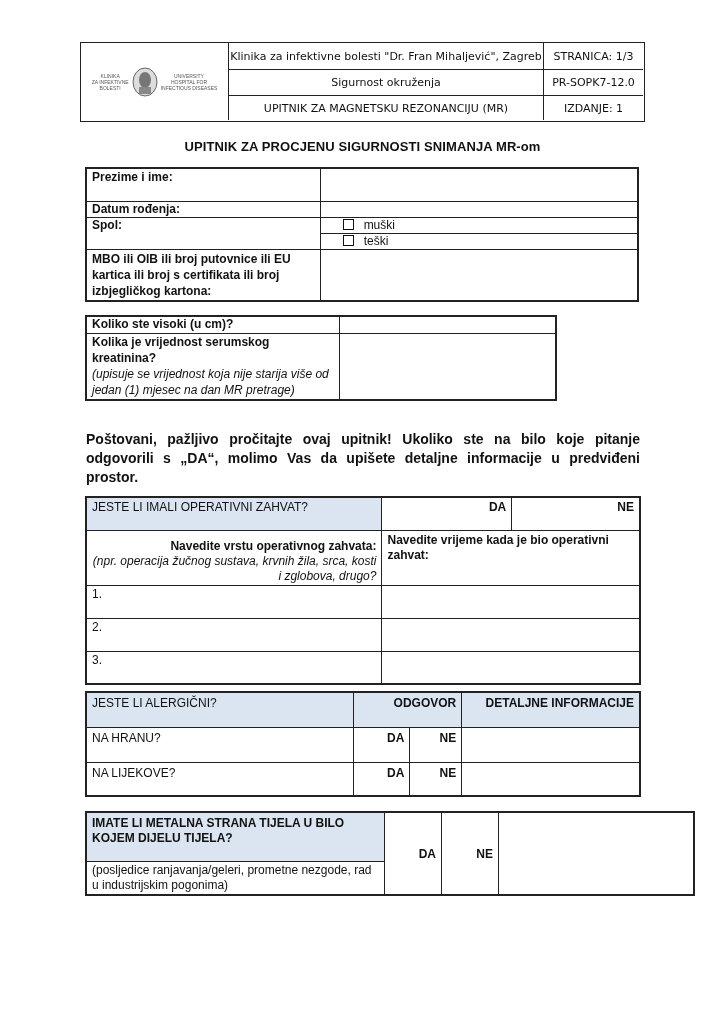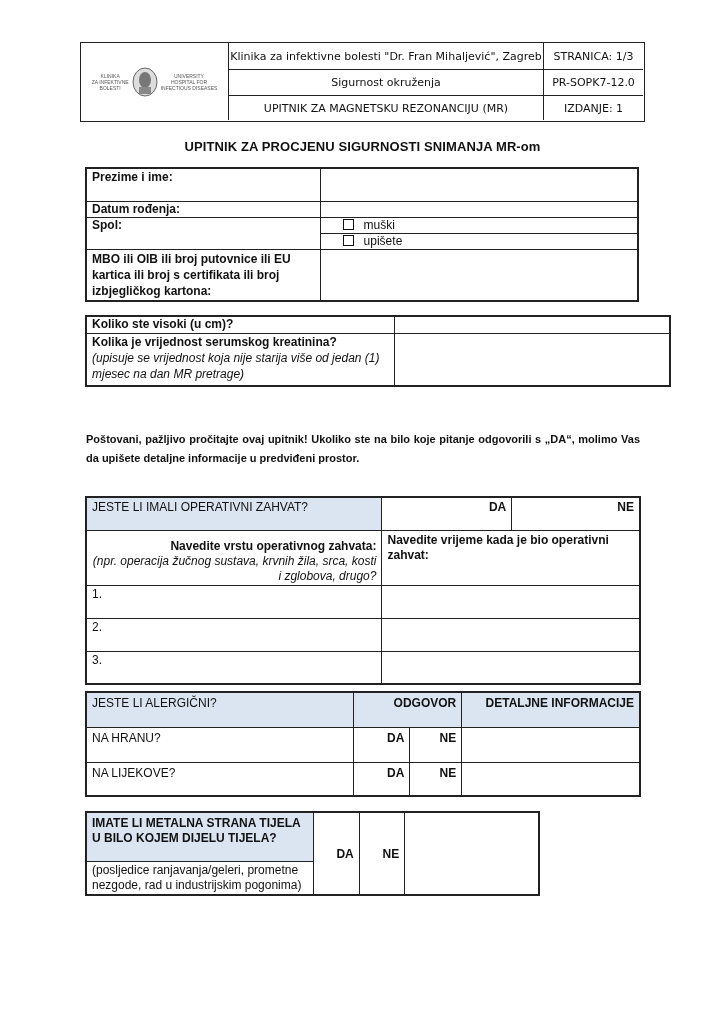--- a/index.html
+++ b/index.html
@@ -16,21 +16,21 @@
   .doc-title { left:80px; top:139px; width:565px; text-align:center; font-weight:bold; font-size:13px; letter-spacing:0.1px; }
   table.form { position:absolute; border-collapse:collapse; font-family:"Liberation Sans", sans-serif; font-size:12px; }
   table.form td { border:1px solid #222; padding:1px 5px; vertical-align:top; box-sizing:border-box; }
   .thick { outline:2px solid #222; outline-offset:-1px; }
   .b { font-weight:bold; }
   .i { font-style:italic; }
   .blue { background:#dbe5f1; }
   .center { text-align:right;margin-top:20px; }
   .vm { vertical-align:middle !important; }
   .cb { display:inline-block; width:9px; height:9px; border:1.2px solid #111; margin-right:10px; vertical-align:-1px; }
-  .para { left:86px; top:430px; width:554px; font-weight:bold; font-size:11px; line-height:19px; text-align:justify; }
+  .para { left:86px; top:430px; width:554px; font-weight:bold; font-size:14px; line-height:19px; text-align:justify; }
 </style>
 </head>
 <body>
 
 <div class="abs hdr">
   <div class="abs logo">
     <div style="display:flex;align-items:center;gap:3px;">
       <div class="logo-text">
         <div>KLINIKA</div>
         <div>ZA INFEKTIVNE</div>
@@ -73,31 +73,31 @@
     <td></td>
   </tr>
   <tr style="height:16px">
     <td class="b" rowspan="2" style="padding-top:0;">Spol:</td>
     <td style="padding:0 0 0 22px;margin-top:16px;">
       <span class="cb"></span><span>muški</span>
     </td>
   </tr>
   <tr style="height:16px">
     <td style="padding:0 0 0 22px;">
-      <span class="cb"></span><span>upišete</span>
+      <span class="cb"></span><span>teški</span>
     </td>
   </tr>
   <tr style="height:51px">
     <td class="b" style="line-height:16px;">MBO ili OIB ili broj putovnice ili EU kartica ili broj s certifikata ili broj izbjegličkog kartona:</td>
     <td></td>
   </tr>
 </tbody>
   </table>
 
-<table class="form thick" style="left:86px;top:316px;width:584px;">
+<table class="form thick" style="left:86px;top:316px;width:470px;">
   <colgroup>
       <col style="width:292px">
       <col style="width:260px">
     </colgroup>
   <tbody>
       <tr style="height:17px">
     <td class="b" style="padding-top:0;padding-bottom:0;">Koliko ste visoki (u cm)?</td>
     <td></td>
   </tr>
   <tr style="height:52px">
@@ -167,21 +167,21 @@
   </tr>
   <tr style="height:33px">
     <td style="padding-top:3px;">NA LIJEKOVE?</td>
     <td class="b center" style="padding-top:3px;">DA</td>
     <td class="b center" style="padding-top:3px;">NE</td>
     <td></td>
   </tr>
 </tbody>
   </table>
 
-<table class="form thick" style="left:86px;top:812px;width:453px;">
+<table class="form thick" style="left:86px;top:812px;width:608px;">
   <colgroup>
       <col style="width:272px">
       <col style="width:52px">
       <col style="width:52px">
       <col style="width:178px">
     </colgroup>
   <tbody>
       <tr style="height:49px">
     <td class="blue b" style="line-height:15px;padding-top:3px;">IMATE LI METALNA STRANA TIJELA U BILO KOJEM DIJELU TIJELA?</td>
     <td rowspan="2" class="b center vm">DA</td>

